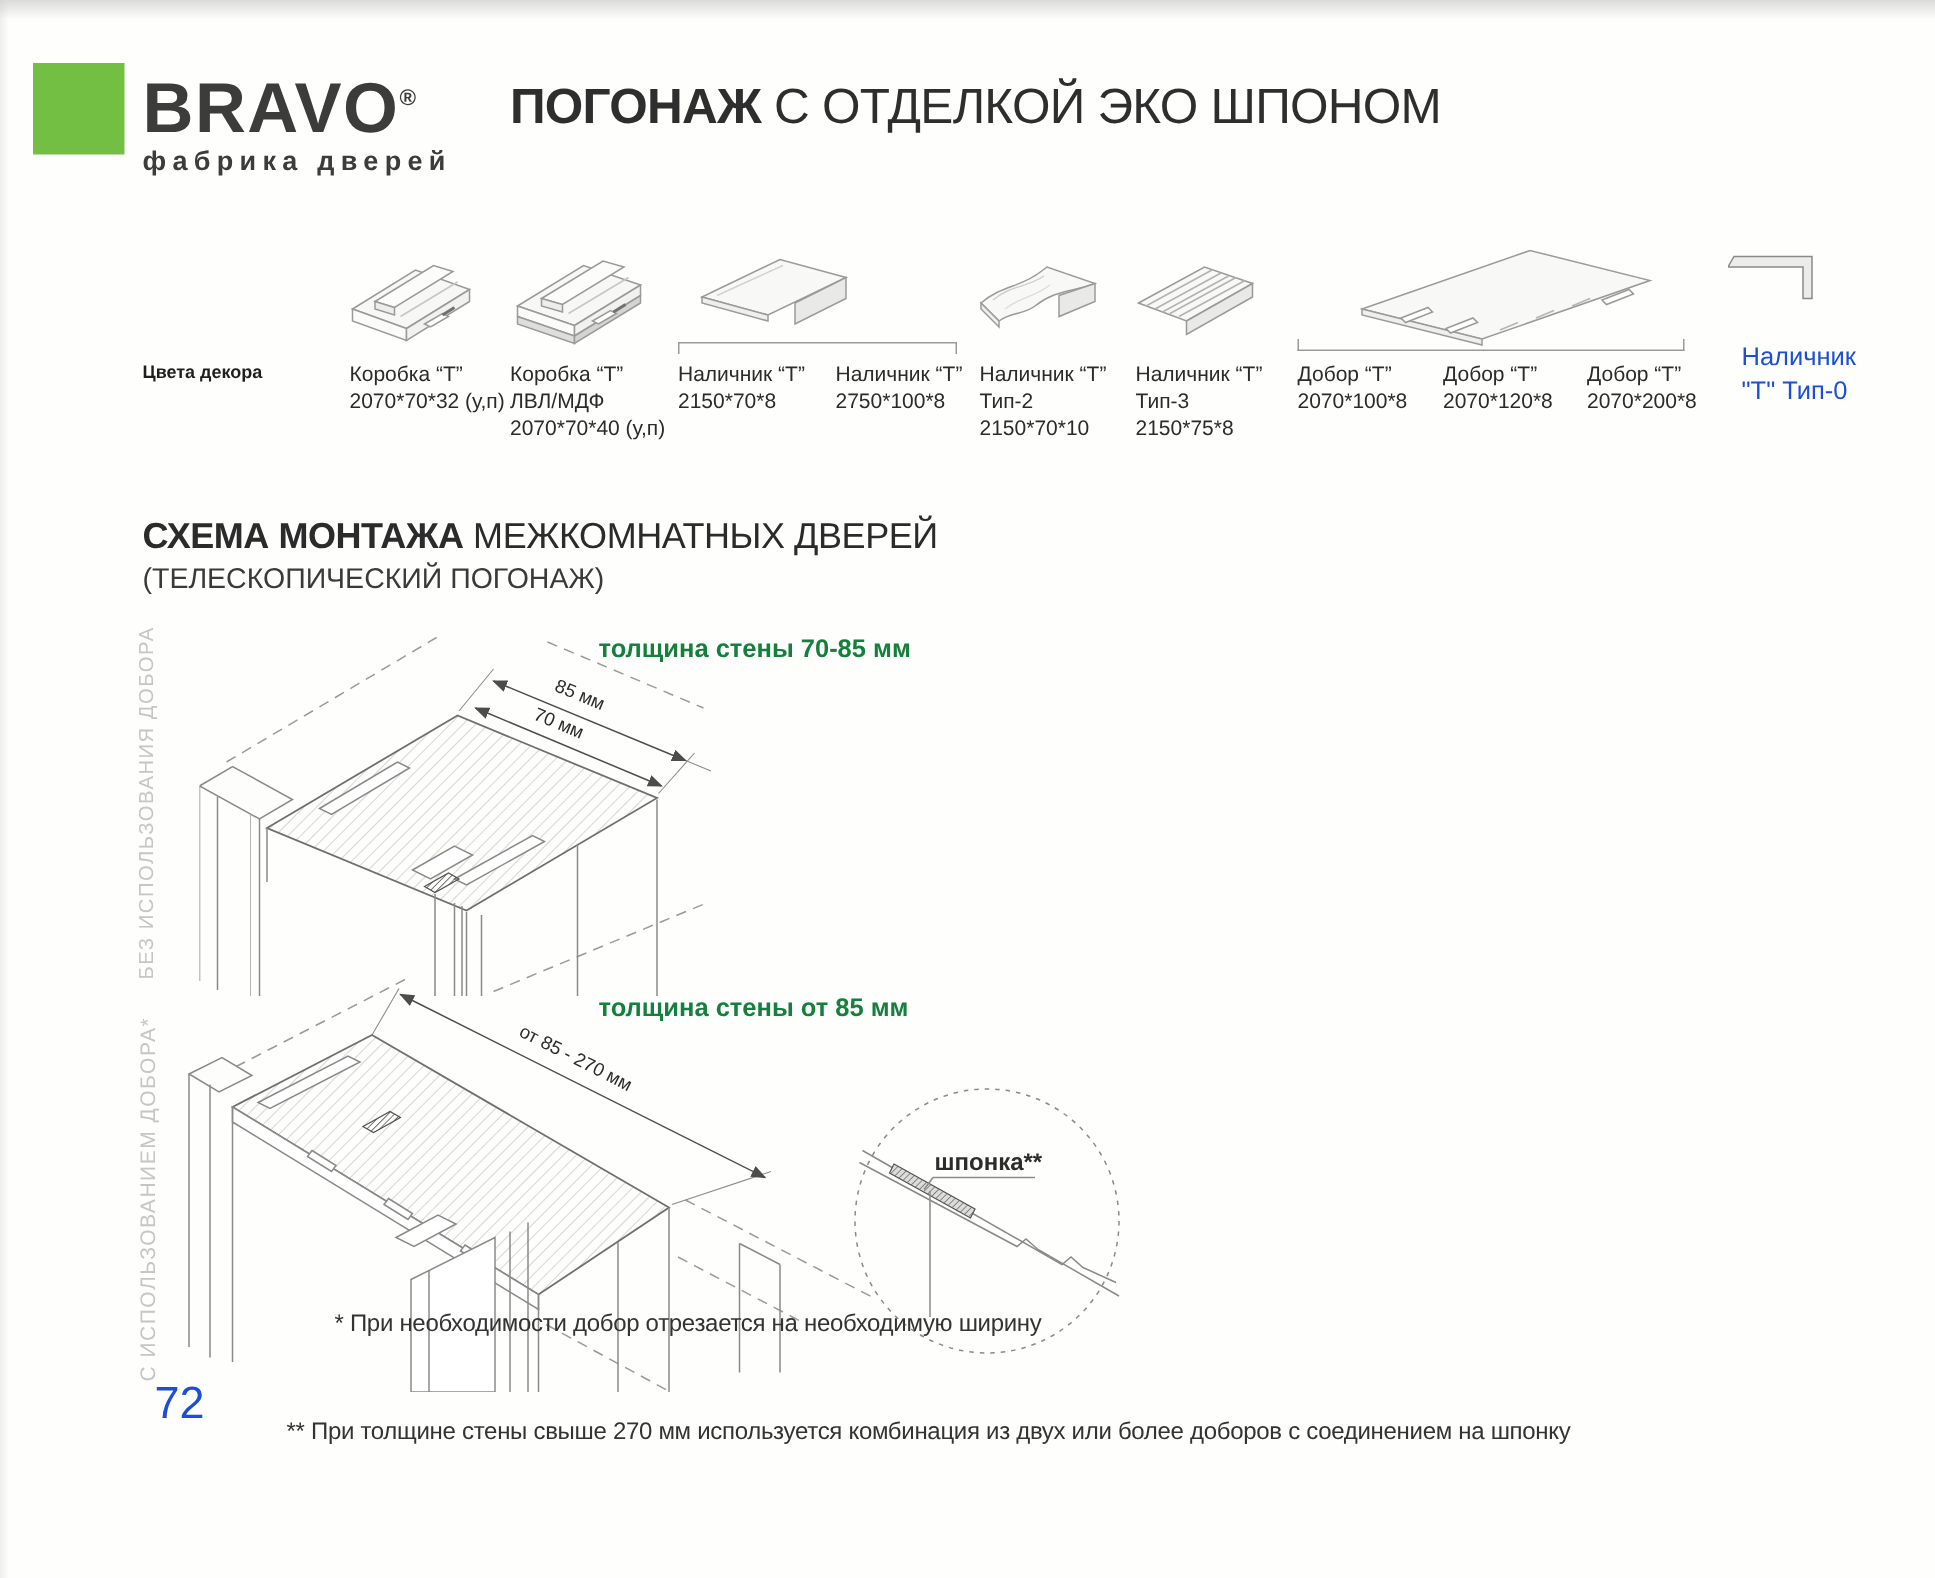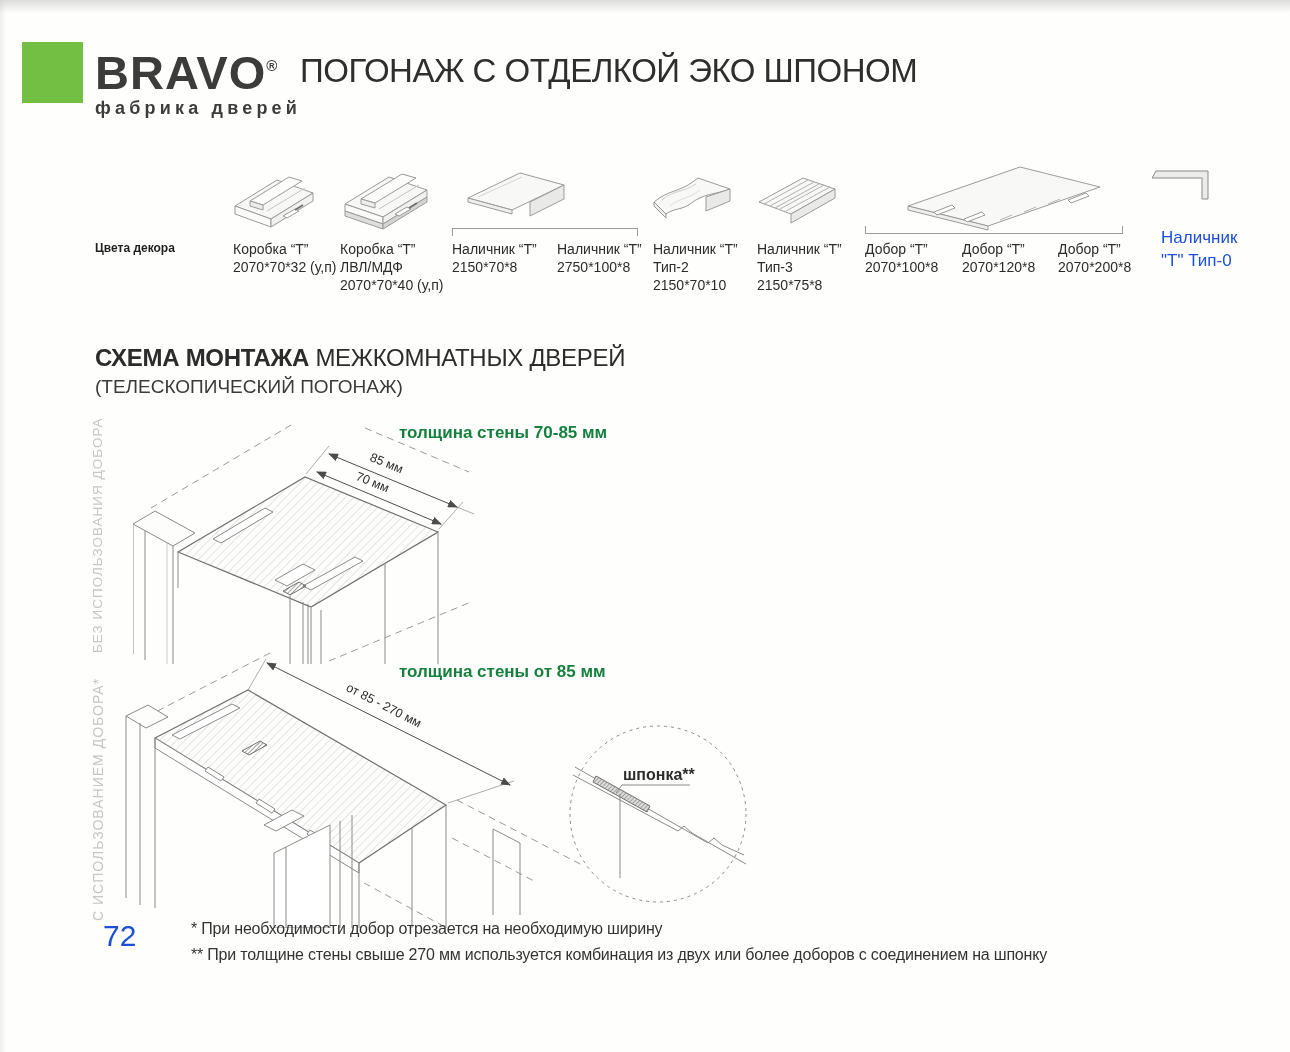--- a/index.html
+++ b/index.html
@@ -15,21 +15,21 @@
     background:linear-gradient(180deg,rgba(185,185,183,.5),rgba(185,185,183,0));}
   .scan-left{left:0;top:0;bottom:0;width:6px;
     background:linear-gradient(90deg,rgba(200,200,198,.3),rgba(200,200,198,0));}
   
   .logo-square{left:22px;top:42px;width:61px;height:61px;background:#72bf44;}
   .logo-text{left:95px;top:44px;}
   .brand{font-size:47px;font-weight:bold;line-height:44px;color:#3c3c3b;letter-spacing:1px;}
   .reg{font-size:15px;vertical-align:18px;font-weight:bold;}
   .tagline{font-size:18px;font-weight:bold;letter-spacing:4.2px;color:#3c3c3b;margin-top:3px;}
   .page-title{left:300px;top:52px;font-size:33px;white-space:nowrap;color:#2e2e2e;letter-spacing:-0.5px;}
-  .page-title .tb{font-weight:normal;}
+  .page-title .tb{font-weight:bold;margin-left:40px;}
   
   .decor-label{left:95px;top:241px;font-size:12px;font-weight:bold;color:#1f1f1f;}
   .plabel{font-size:14px;line-height:18px;color:#2b2b2b;white-space:nowrap;}
   .plabel-big{font-size:17px;line-height:23px;color:#1d4ed8;white-space:nowrap;margin-left:13px;}
   .bracket-down{height:7px;border:1px solid #9a9a98;border-bottom:none;}
   .bracket-up{height:7px;border:1px solid #9a9a98;border-top:none;}
   svg{display:block;}
   .icon path, .icon line{vector-effect:non-scaling-stroke;}
   
   .scheme-h1{left:95px;top:344px;font-size:24px;white-space:nowrap;color:#2b2b2b;letter-spacing:-0.3px;}
@@ -40,21 +40,21 @@
   .vlabel-top{left:90px;top:412px;height:246px;width:22px;font-size:13.5px;}
   .vlabel-bottom{left:90px;top:656px;height:287px;width:22px;font-size:14px;}
   .dcaption{font-size:17px;font-weight:bold;color:#15803d;white-space:nowrap;}
   .dcap1{left:399px;top:423px;}
   .dcap2{left:399px;top:662px;}
   .dimtext{font-size:12.5px;fill:#2c2c2c;}
   .detail-label{font-size:16px;font-weight:bold;fill:#2c2c2c;}
   
   .page-num{left:103px;top:919px;font-size:30px;color:#1d4ed8;}
   .note{left:191px;font-size:16px;color:#333;white-space:nowrap;letter-spacing:-0.2px;}
-  .note1{top:920px;}
+  .note1{top:874px;margin-left:32px;}
   .note2{top:946px;}
 </style>
 </head>
 <body>
 
 <div>
 
   <div class="abs scan-top"></div>
   <div class="abs scan-left"></div>
 

